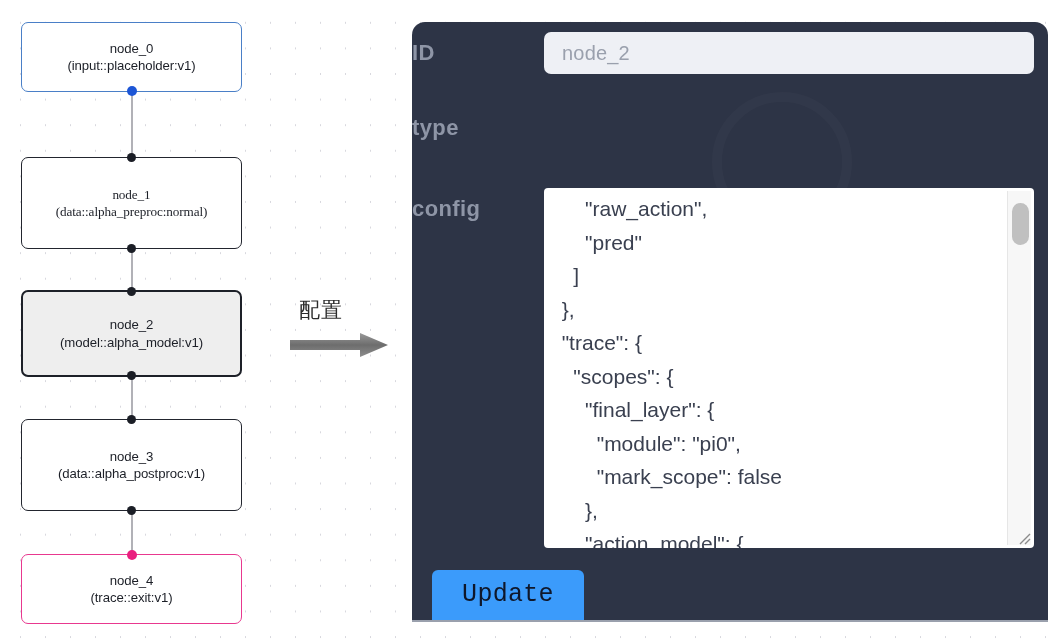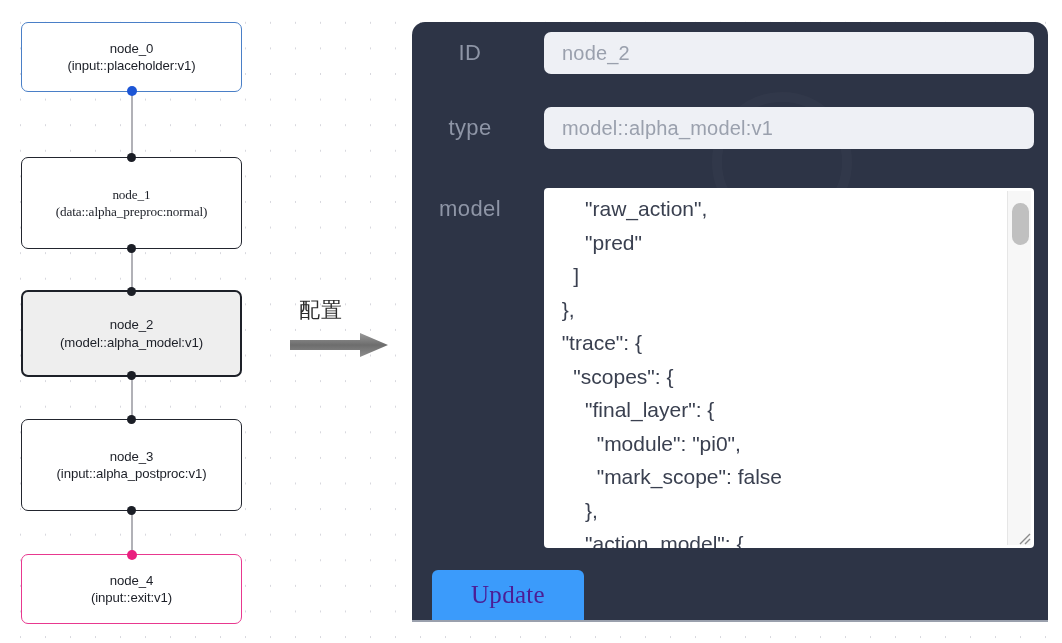--- a/index.html
+++ b/index.html
@@ -116,27 +116,28 @@
 
   .field-row {
     position: absolute;
     display: flex;
     align-items: flex-start;
     left: 0;
     width: 100%;
   }
   .field-label {
     width: 132px;
-    text-align: center;
+    text-align: left;
     padding-right: 16px;
     color: #8e95a6;
     font-size: 22px;
     line-height: 42px;
     letter-spacing: 0.4px;
     flex: none;
+    font-weight: bold;
   }
   .text-input {
     width: 490px;
     height: 42px;
     background: #eef0f5;
     border: none;
     border-radius: 7px;
     color: #9aa0ad;
     font-size: 20px;
     font-family: "Liberation Sans", sans-serif;
@@ -193,23 +194,23 @@
     width: 16px; height: 16px;
   }
 
   #update-button {
     position: absolute;
     left: 20px; top: 548px;
     width: 152px; height: 50px;
     background: #3b9bfb;
     border: none;
     border-radius: 6px 6px 0 0;
-    color: #4c1d95;
+    color: #0f172a;
     font-size: 25px;
-    font-family: Liberation Serif, serif;
+    font-family: Liberation Mono, monospace;
     letter-spacing: 0.3px;
     text-align: center;
     line-height: 48px;
     cursor: pointer;
     padding: 0;
   }
 
   #panel-bottom-edge {
     position: absolute;
     left: 412px; top: 620px;
@@ -251,30 +252,30 @@
         <span class="lbl">node_2</span>
         <span class="lbl">(model::alpha_model:v1)</span>
       </span>
       <span class="handle top"></span>
       <span class="handle bottom"></span>
     </div>
 
     <div class="node" style="top:419px;height:92px;">
       <span>
         <span class="lbl">node_3</span>
-        <span class="lbl">(input::alpha_postproc:v1)</span>
+        <span class="lbl">(data::alpha_postproc:v1)</span>
       </span>
       <span class="handle top"></span>
       <span class="handle bottom"></span>
     </div>
 
     <div class="node pink" style="top:554px;height:70px;">
       <span>
         <span class="lbl">node_4</span>
-        <span class="lbl">(input::exit:v1)</span>
+        <span class="lbl">(trace::exit:v1)</span>
       </span>
       <span class="handle pink top"></span>
     </div>
   </div>
 
   <div id="arrow-group">
     <div id="arrow-label">配置</div>
     <svg id="arrow-shape" width="100" height="26" viewBox="0 0 100 26">
       <defs>
         <linearGradient id="ag" x1="0" y1="0" x2="0" y2="1">
@@ -289,25 +290,24 @@
 
   <div id="panel">
 
     <div class="field-row" id="row-id">
       <div class="field-label">ID</div>
       <input class="text-input" type="text" value="node_2" style="">
     </div>
 
     <div class="field-row" id="row-type">
       <div class="field-label">type</div>
-      <input class="text-input" type="text" value="model::alpha_model:v1" style="">
     </div>
 
     <div class="field-row" id="row-config">
-      <div class="field-label">model</div>
+      <div class="field-label">config</div>
       <div id="config-wrap">
         <textarea id="config-textarea" spellcheck="false" style="">      "raw_action",
       "pred"
     ]
   },
   "trace": {
     "scopes": {
       "final_layer": {
         "module": "pi0",
         "mark_scope": false

